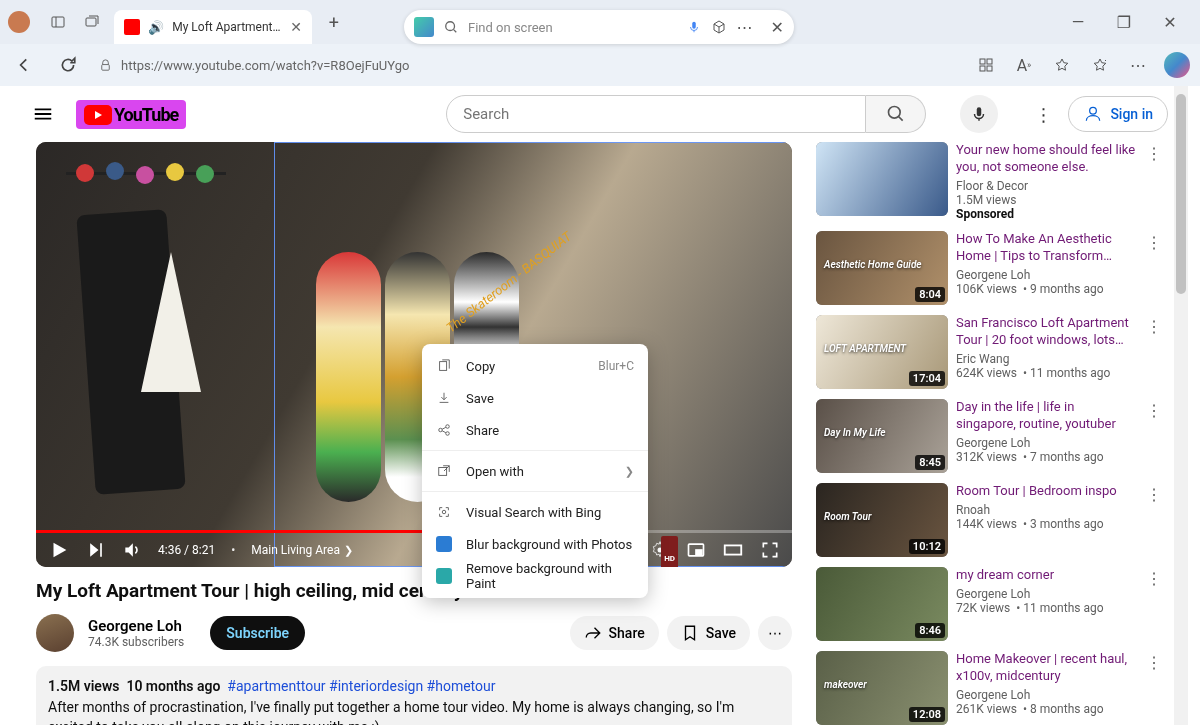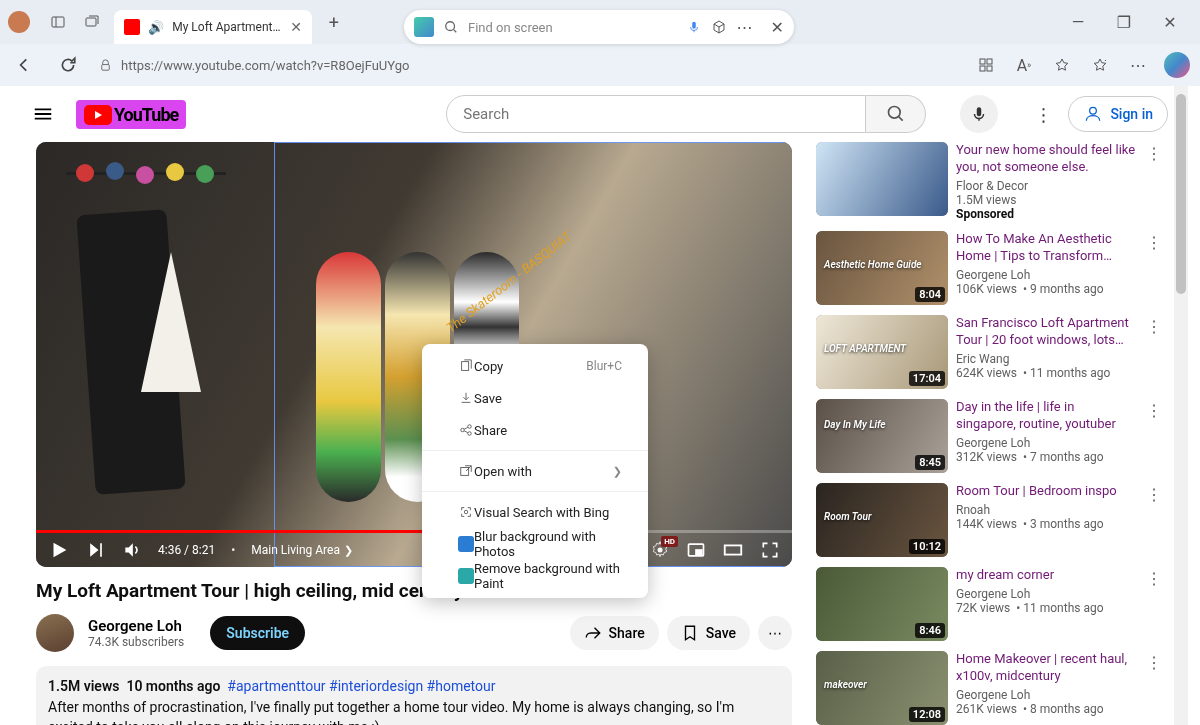--- a/index.html
+++ b/index.html
@@ -64,21 +64,21 @@
 .board.b3 { background:linear-gradient(180deg,#2a2a2a 0%,#fff 20%,#333 30%,#fff 40%,#e0c060 70%,#2a2a2a 100%); }
 .scene-annot { position:absolute; right:190px; top:180px; color:#e0a020; font-size:13px; font-style:italic; transform:rotate(-38deg); transform-origin:left; }
 .crop-overlay { position:absolute; left:238px; top:0; right:-20px; height:425px; border:1px solid rgba(100,150,255,.9); pointer-events:none; }
 
 .progress { position:absolute; bottom:34px; left:0; right:0; height:3px; background:rgba(255,255,255,.3); }
 .progress .played { height:100%; width:52%; background:#f00; position:relative; }
 .progress .played::after { content:''; position:absolute; right:-5px; top:-4px; width:11px; height:11px; border-radius:50%; background:#f00; }
 .controls { position:absolute; bottom:0; left:0; right:0; height:34px; display:flex; align-items:center; padding:0 12px; gap:16px; color:#fff; font-size:12px; }
 .ctrl-icon { cursor:pointer; display:flex; align-items:center; }
 .controls .right-ctrls { margin-left:auto; display:flex; gap:16px; align-items:center; }
-.hd-badge { background:#7f1d1d; color:#fff; font-size:8px; font-weight:700; padding:1px 3px; border-radius:2px; position:absolute; right:-8px; top:-4px; }
+.hd-badge { background:#7f1d1d; color:#fff; font-size:8px; font-weight:700; padding:18px 3px; border-radius:2px; position:absolute; right:-8px; top:-4px; }
 .chapter-chev { font-size:11px; margin-left:4px; }
 
 .vtitle { font-size:19px; font-weight:700; margin-top:12px; color:#0f0f0f; }
 .vmeta { display:flex; align-items:center; margin-top:12px; gap:14px; }
 .chavatar { width:38px; height:38px; border-radius:50%; background:linear-gradient(160deg,#8a7050,#5a4030); }
 .chinfo { display:flex; flex-direction:column; }
 .chname { font-size:15px; font-weight:600; }
 .chsubs { font-size:12px; color:#606060; }
 .subbtn { background:#0f0f0f; color:#7dd3fc; padding:9px 16px; border-radius:20px; font-size:14px; font-weight:600; cursor:pointer; margin-left:12px; }
 .actions { margin-left:auto; display:flex; gap:8px; }
@@ -97,21 +97,21 @@
 .sinfo { flex:1; min-width:0; }
 .stitle { font-size:13px; font-weight:400; line-height:1.3; color:#701a75; display:-webkit-box; -webkit-line-clamp:2; -webkit-box-orient:vertical; overflow:hidden; }
 .schan { font-size:12px; color:#606060; margin-top:3px; }
 .sviews { font-size:12px; color:#606060; }
 .sspon { font-size:12px; color:#0f0f0f; font-weight:700; }
 .smore { color:#606060; font-size:16px; cursor:pointer; padding:2px; }
 .thumb-label { position:absolute; color:#fff; font-size:10px; font-weight:600; text-shadow:0 1px 3px rgba(0,0,0,.8); }
 
 
 .ctxmenu { position:absolute; left:422px; top:344px; width:226px; background:#fff; border-radius:8px; box-shadow:0 4px 20px rgba(0,0,0,.25); padding:6px 0; z-index:50; }
-.ctxmenu .mitem { height:32px; display:flex; align-items:center; padding:0 26px; font-size:13px; color:#222; cursor:pointer;margin-left:10px; }
+.ctxmenu .mitem { height:32px; display:flex; align-items:center; padding:0 14px; gap:14px; font-size:13px; color:#222; cursor:pointer; }
 .ctxmenu .micon { width:16px; height:16px; display:flex; align-items:center; justify-content:center; color:#555; flex-shrink:0; }
 .ctxmenu .mshort { margin-left:auto; color:#888; font-size:12px; }
 .ctxmenu .msep { height:1px; background:#eee; margin:4px 0; }
 .ctxmenu .mchev { margin-left:auto; color:#888; font-size:11px; }
 .micon.blue { background:#2b7cd3; border-radius:3px; }
 .micon.teal { background:#2aa8a8; border-radius:3px; }
 
 .yt-scrollbar { position:absolute; right:0; top:0; width:14px; height:100%; background:#f1f1f1; }
 .yt-scrollbar .thumb { position:absolute; top:8px; left:2px; width:10px; height:200px; background:#c1c1c1; border-radius:5px; }
 
@@ -405,21 +405,21 @@
       <div class="stitle">San Francisco Loft Apartment Tour | 20 foot windows, lots of…</div>
       <div class="schan">Eric Wang</div>
       <div class="sviews">624K views &nbsp;• 11 months ago</div>
 
     </div>
     <span class="smore">⋮</span>
         </div>
         <div class="svid">
     <div class="sthumb">
       <div class="grad" style="background:linear-gradient(120deg,#5a5048,#aaa298)"></div>
-      <div class="thumb-label" style="left:8px;top:20px;font-style:italic">Day In My Life</div>
+      <div class="thumb-label" style="left:8px;top:28px;font-style:italic">Day In My Life</div>
       <div class="dur">8:45</div>
     </div>
     <div class="sinfo">
       <div class="stitle">Day in the life | life in singapore, routine, youtuber</div>
       <div class="schan">Georgene Loh</div>
       <div class="sviews">312K views &nbsp;• 7 months ago</div>
 
     </div>
     <span class="smore">⋮</span>
         </div>

